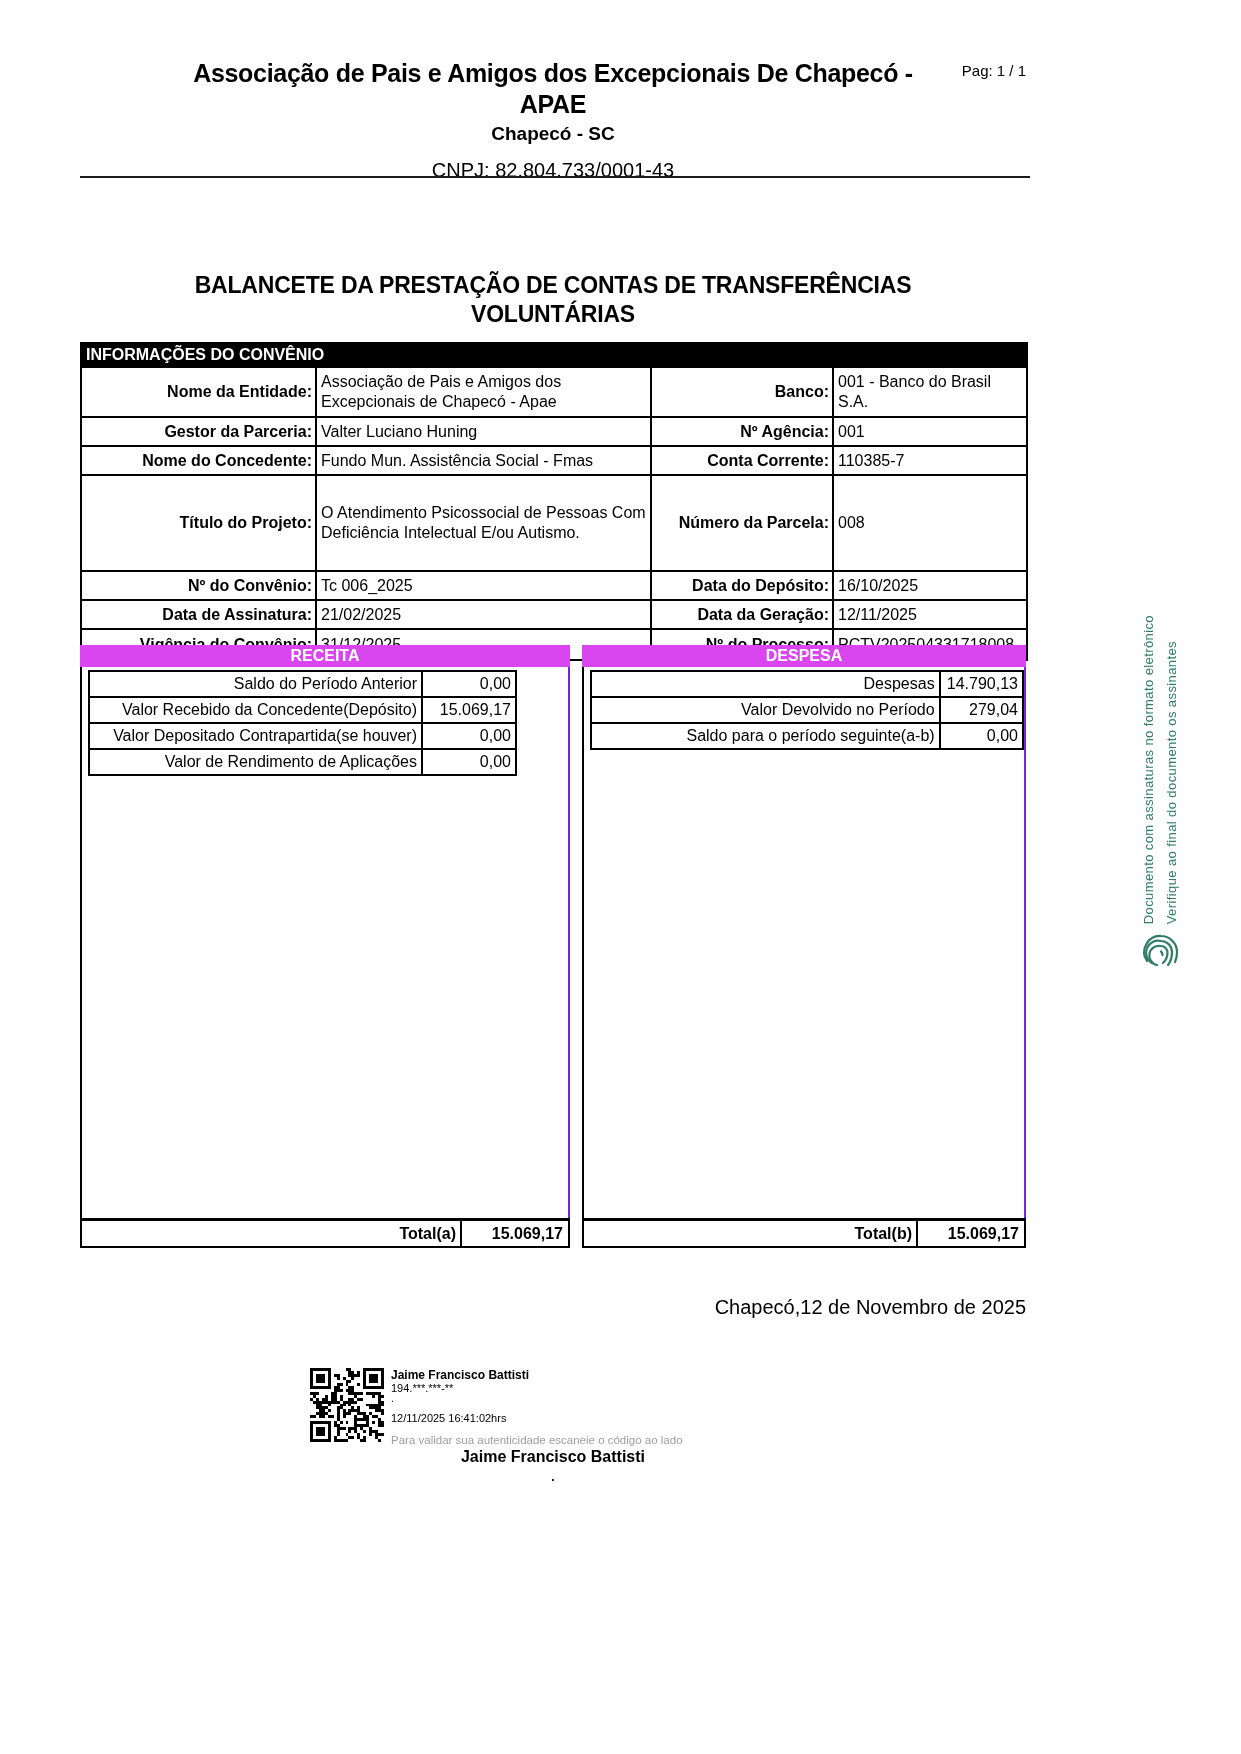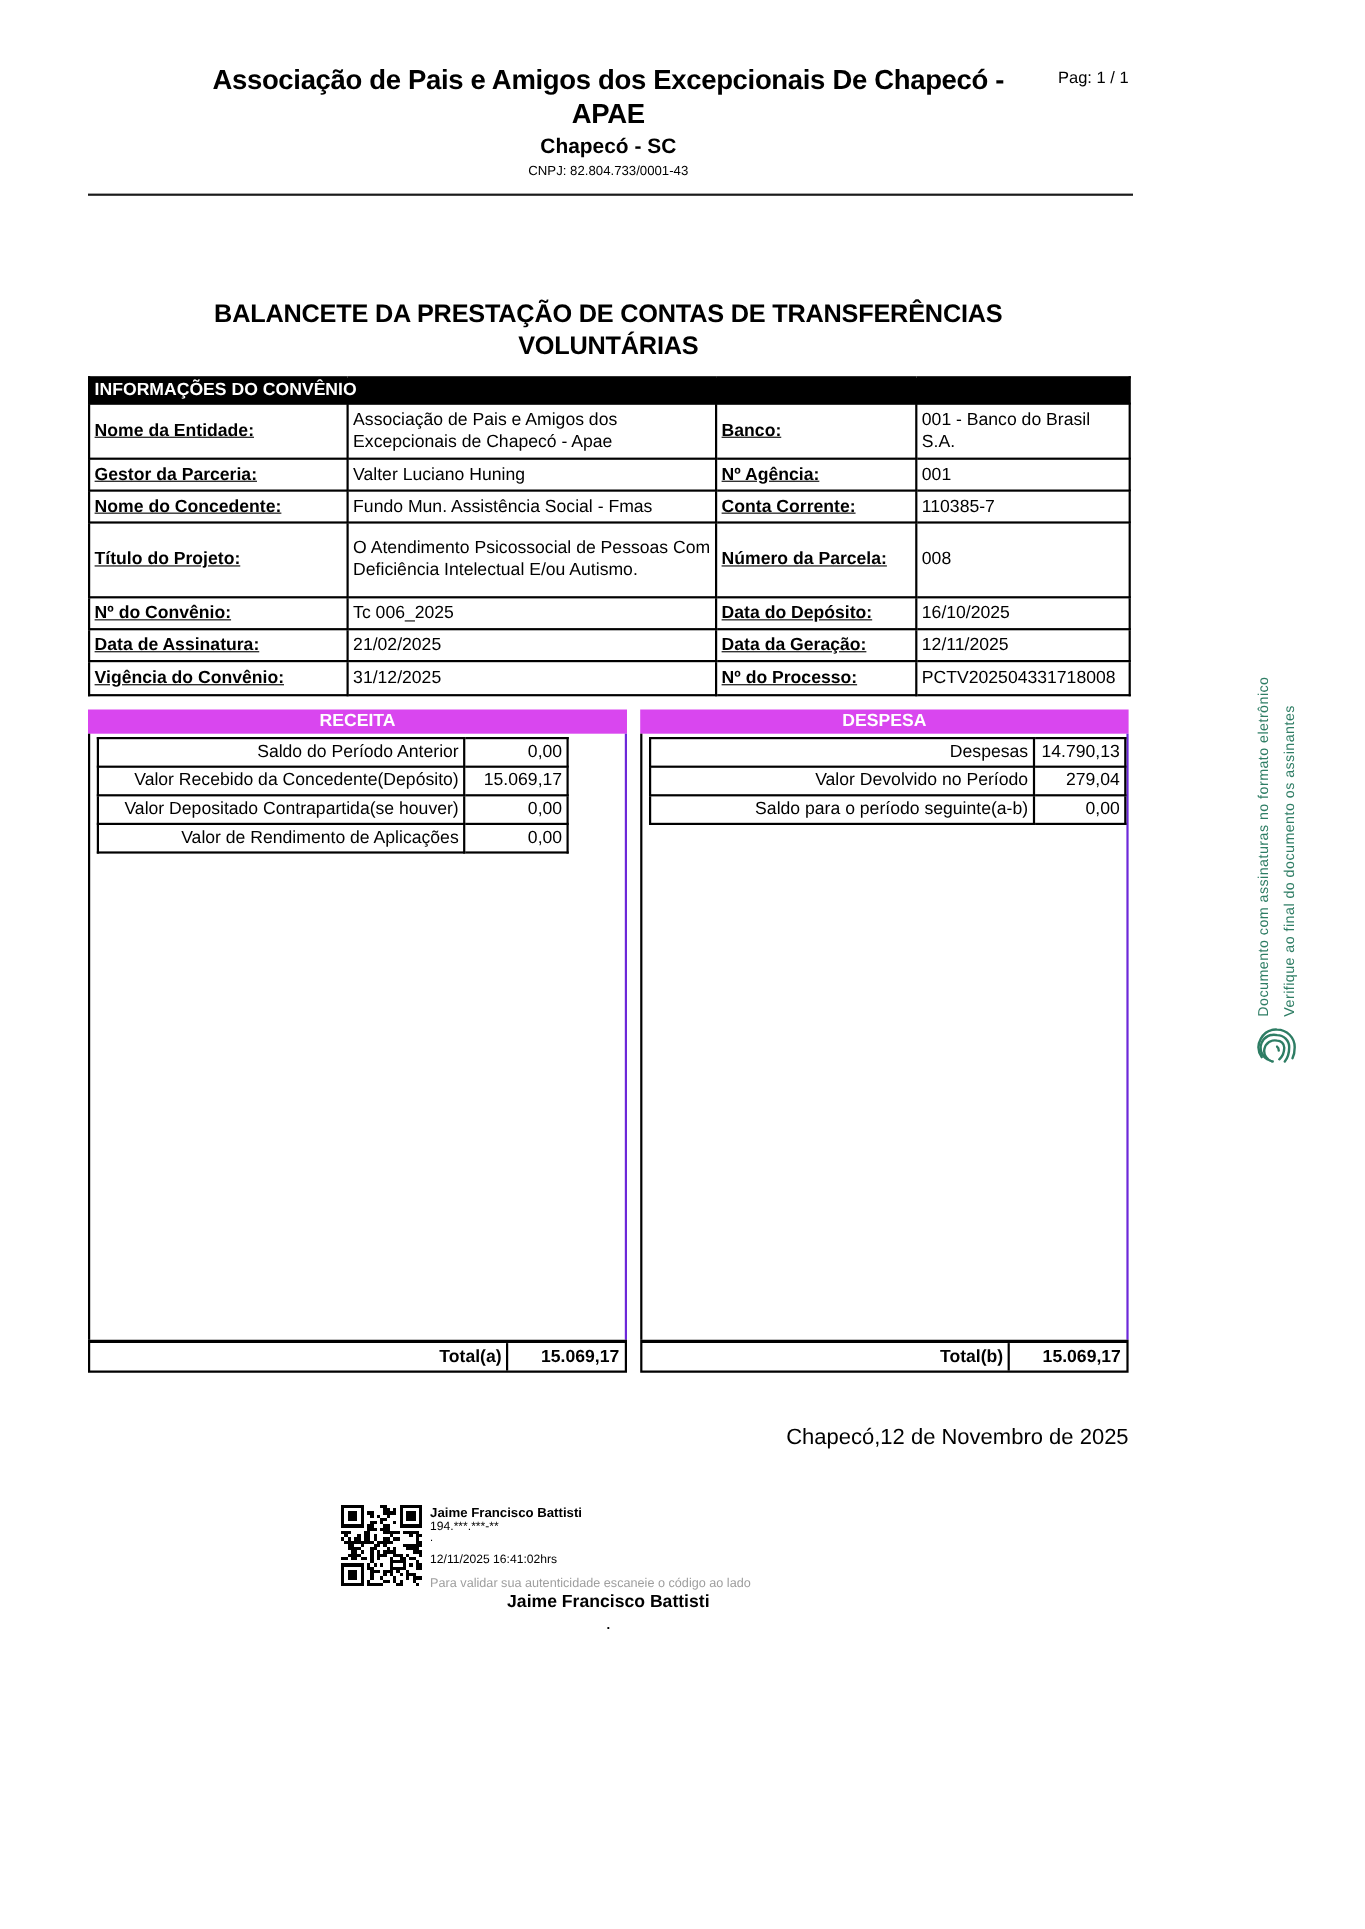--- a/index.html
+++ b/index.html
@@ -4,32 +4,32 @@
 <style>
   * { margin:0; padding:0; box-sizing:border-box; }
   html,body { background:#fff; }
   body { width:1241px; height:1754px; font-family:"Liberation Sans", sans-serif; color:#000; position:relative; }
   .page { position:relative; width:1241px; height:1754px; background:#fff; overflow:hidden; }
 
   
   .hdr { position:absolute; left:80px; top:58px; width:946px; text-align:center; }
   .hdr-t1 { font-size:25px; font-weight:bold; line-height:31px; letter-spacing:-0.3px; }
   .hdr-city { font-size:19px; font-weight:bold; margin-top:3px; }
-  .hdr-cnpj { font-size:12px; margin-top:3px; }
+  .hdr-cnpj { font-size:20px; margin-top:14px; }
   .pag { position:absolute; right:0; top:4px; font-size:15px; }
   .rule { position:absolute; left:80px; top:176px; width:950px; border-top:2px solid #1b1b1b; }
 
   .doc-title { position:absolute; left:173px; top:271px; width:760px; text-align:center;
                font-weight:bold; font-size:23px; line-height:29px; letter-spacing:-0.2px; }
 
   
   .info { position:absolute; left:80px; top:342px; width:946px; border-collapse:collapse; table-layout:fixed; }
   .info td { border:2px solid #000; font-size:16px; line-height:20px; padding:2px 4px; vertical-align:middle; overflow:hidden; }
   .info td.sect { background:#000; color:#fff; font-weight:bold; text-align:left; height:22px; padding:1px 4px; }
-  .info td.lbl { font-weight:bold; text-align:left; padding-right:3px;text-decoration:underline; }
+  .info td.lbl { font-weight:bold; text-align:right; padding-right:3px; }
 
   
   .fin { position:absolute; left:80px; top:645px; width:946px; height:603px; }
   .panel { position:absolute; top:0; height:100%; display:flex; flex-direction:column; }
   .panel-left { left:0; width:490px; }
   .panel-right { left:502px; width:444px; }
   .phead { flex:0 0 22px; background:#d946ef; color:#fff; font-weight:bold; font-size:16px;
            text-align:center; line-height:22px; }
   .pbody { flex:1 1 auto; border-left:2px solid #000; border-right:2px solid #6d28d9; padding:3px 0 0 6px; }
   table.rows { border-collapse:collapse; }
@@ -100,21 +100,21 @@
       <td>Valter Luciano Huning</td>
       <td class="lbl">Nº Agência:</td>
       <td>001</td>
     </tr>
     <tr style="height:29px">
       <td class="lbl">Nome do Concedente:</td>
       <td>Fundo Mun. Assistência Social - Fmas</td>
       <td class="lbl">Conta Corrente:</td>
       <td>110385-7</td>
     </tr>
-    <tr style="height:68px">
+    <tr style="height:96px">
       <td class="lbl">Título do Projeto:</td>
       <td>O Atendimento Psicossocial de Pessoas Com Deficiência Intelectual E/ou Autismo.</td>
       <td class="lbl">Número da Parcela:</td>
       <td>008</td>
     </tr>
     <tr style="height:29px">
       <td class="lbl">Nº do Convênio:</td>
       <td>Tc 006_2025</td>
       <td class="lbl">Data do Depósito:</td>
       <td>16/10/2025</td>

